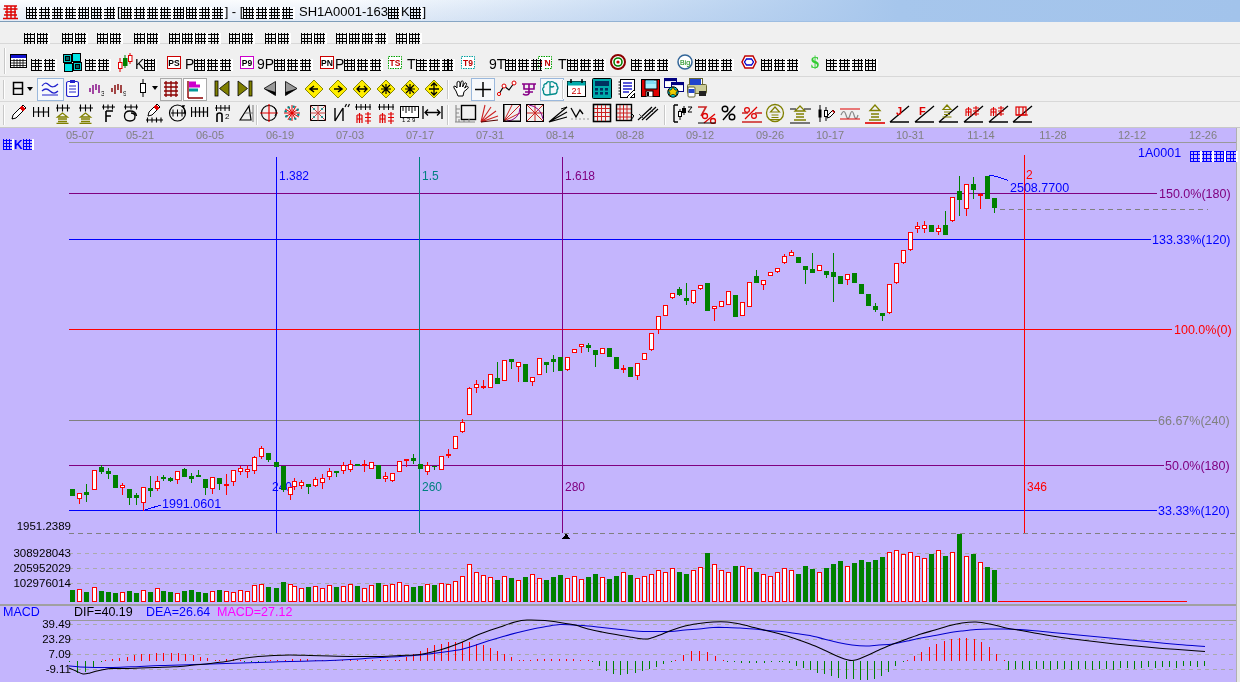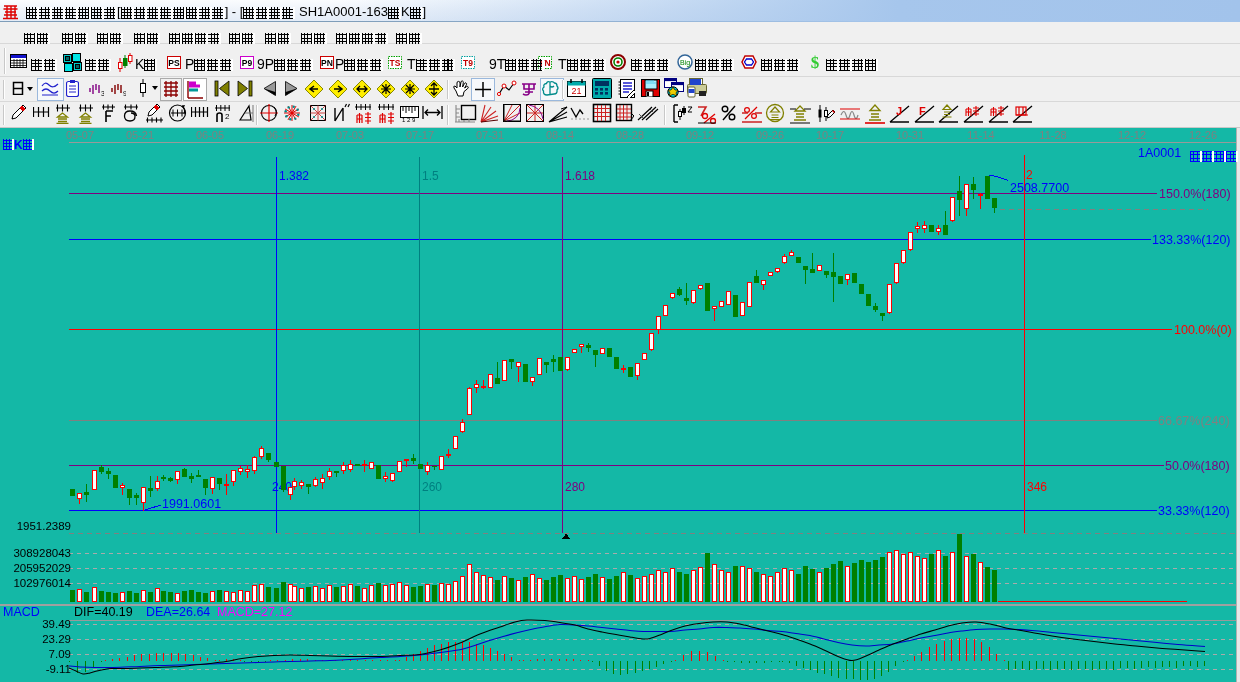--- a/index.html
+++ b/index.html
@@ -1,16 +1,16 @@
 <!DOCTYPE html>
 <html><head><meta charset="utf-8"><style>
 *{margin:0;padding:0;box-sizing:border-box}
 html,body{width:1240px;height:682px;overflow:hidden;background:#fff;
  font-family:"Liberation Sans",sans-serif;position:relative}
-#page{position:absolute;left:0;top:0;width:1240px;height:682px;background:#14b8a6}
+#page{position:absolute;left:0;top:0;width:1240px;height:682px;background:#c4b5fd}
 .abs{position:absolute}
 .cn{display:inline-block;vertical-align:middle;--c:#000;--s:13px;--p:3.5px;height:12px;
  background:
  repeating-linear-gradient(90deg, rgba(0,0,0,0) 0 calc(var(--s) - 2px), #fff calc(var(--s) - 2px) var(--s)),
  repeating-linear-gradient(0deg, var(--c) 0 1px, rgba(0,0,0,0) 1px var(--p)),
  repeating-linear-gradient(90deg, var(--c) 0 1px, rgba(0,0,0,0) 1px var(--p))}
 #titlebar{position:absolute;left:0;top:0;width:1240px;height:22px;
  background:linear-gradient(180deg,#fafcfe 0,#eef3fa 50%,#e4ecf7 100%);
  border-bottom:1px solid #7f9db9}
 #titlebar .shade{position:absolute;right:0;top:0;height:22px;width:900px;

